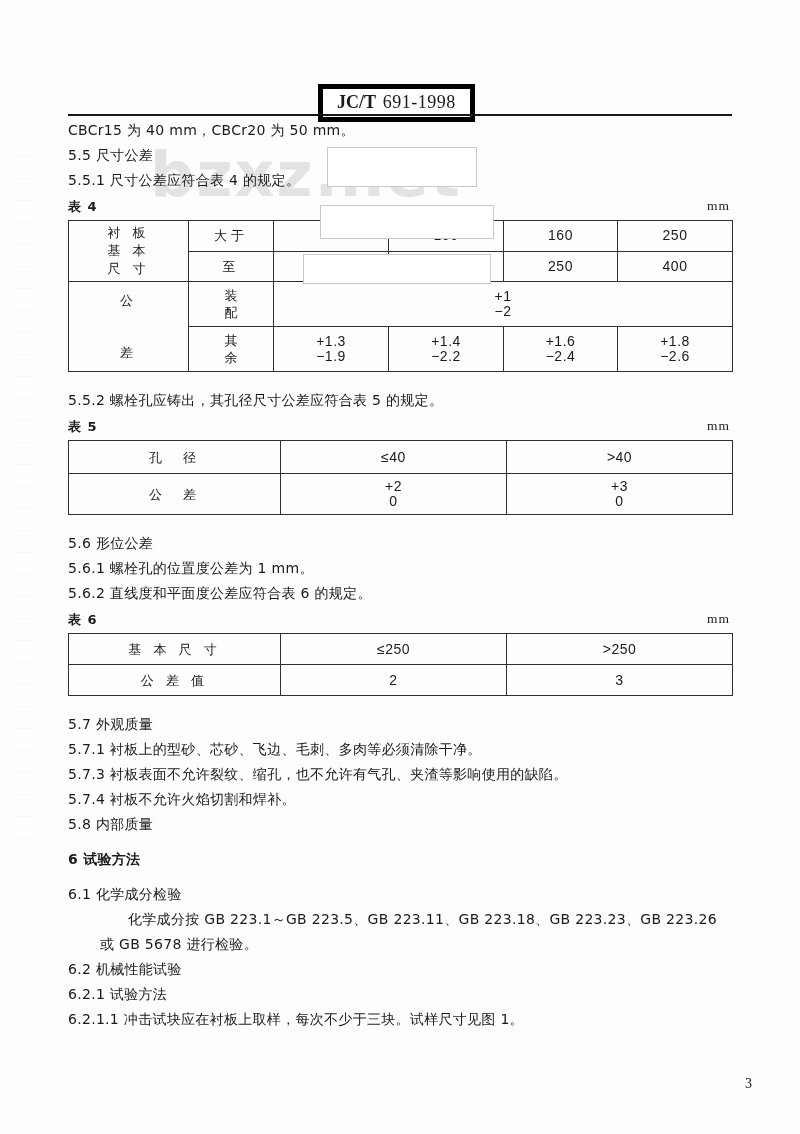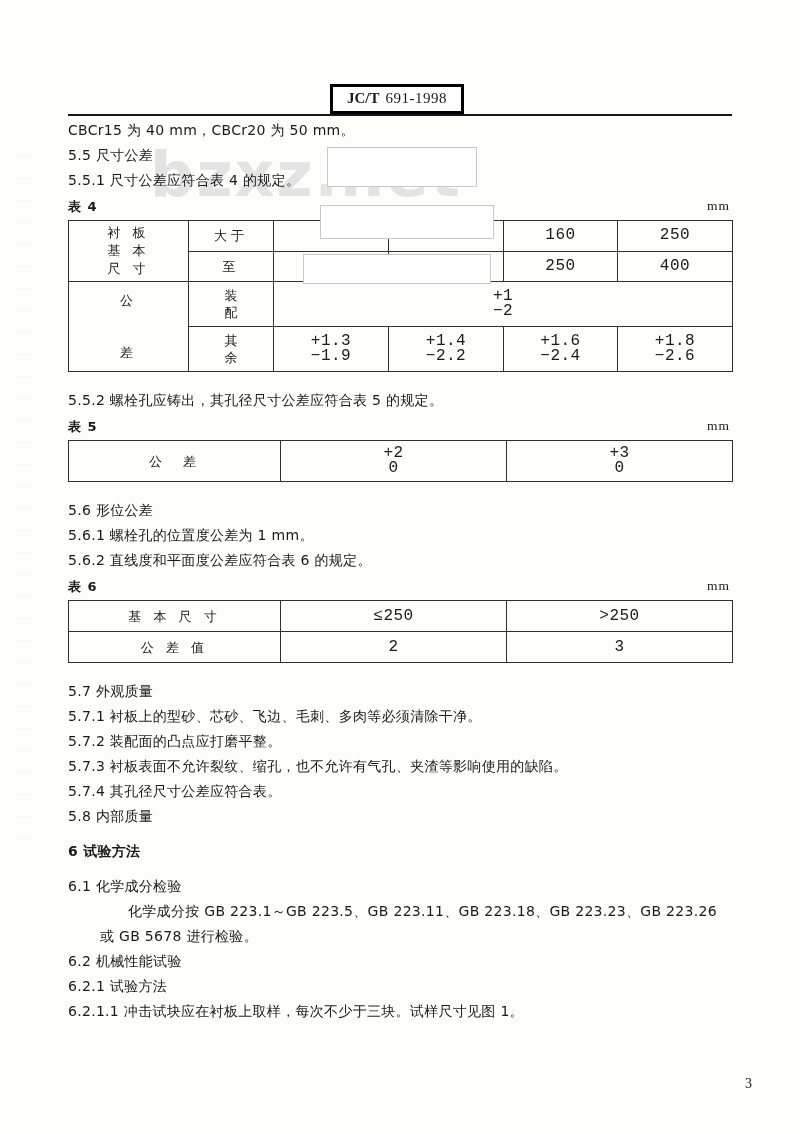--- a/index.html
+++ b/index.html
@@ -49,26 +49,26 @@
     z-index: 3;
   }
 
   
   .header-wrap {
     position: relative;
     height: 118px;
   }
   .std-no-box {
     position: absolute;
-    left: 262px;
+    left: 250px;
     top: 84px;
-    border: 3px solid #000000;
+    border: 5px solid #000000;
     padding: 3px 14px 4px 14px;
     font-family: "Liberation Serif", serif;
-    font-size: 15px;
+    font-size: 18px;
     letter-spacing: 2.2px;
     white-space: nowrap;
     background: #ffffff;
   }
   .std-no-box .prefix {
     font-weight: bold;
     letter-spacing: 0px;
   }
   .header-rule {
     position: absolute;
@@ -130,22 +130,22 @@
 
   table.doc {
     border-collapse: collapse;
     width: 664px;
     table-layout: fixed;
   }
   table.doc td {
     border: 1px solid #303030;
     text-align: center;
     vertical-align: middle;
-    font-family: Liberation Mono, monospace;
-    font-size: 16px;
+    font-family: Liberation Sans, sans-serif;
+    font-size: 14px;
     padding: 3px 2px;
     line-height: 15px;
     letter-spacing: 0.5px;
   }
   table.doc td.cn {
     font-family: "DejaVu Sans", "Liberation Sans", sans-serif;
     font-size: 13px;
     letter-spacing: 4px;
     margin-top: 16px;
   }
@@ -289,20 +289,25 @@
         <span class="tbl-caption">表 5</span>
         <span class="tbl-unit">mm</span>
       </div>
       <table class="doc t5">
         <colgroup>
           <col style="width:212px">
             <col style="width:226px">
             <col style="width:226px">
         </colgroup>
         <tbody>
+          <tr>
+            <td class="cn">孔　径</td>
+            <td>≤40</td>
+            <td>&gt;40</td>
+          </tr>
           <tr class="r2">
             <td class="cn">公　差</td>
             <td class="tol">+2
 0</td>
             <td class="tol">+3
 0</td>
           </tr>
         </tbody>
       </table>
     </div>
@@ -338,23 +343,22 @@
             <td>3</td>
           </tr>
         </tbody>
       </table>
     </div>
 
     <div class="gap-l"></div>
 
     <p class="para cn">5.7   外观质量</p>
     <p class="para cn">5.7.1   衬板上的型砂、芯砂、飞边、毛刺、多肉等必须清除干净。</p>
-    <p class="para cn">5.7.2   装配面的凸点应打磨平整。</p>
     <p class="para cn">5.7.3   衬板表面不允许裂纹、缩孔，也不允许有气孔、夹渣等影响使用的缺陷。</p>
-    <p class="para cn">5.7.4   其孔径尺寸公差应符合表。</p>
+    <p class="para cn">5.7.4   衬板不允许火焰切割和焊补。</p>
     <p class="para cn">5.8   内部质量</p>
 
     <div class="gap-m"></div>
 
     <p class="para cn sec-head">6   试验方法</p>
 
     <div class="gap-m"></div>
 
     <p class="para cn">6.1   化学成分检验</p>
     <p class="para cn wrap indent" style="text-indent: 28px; padding-left: 0px; line-height: 25px;">化学成分按 GB 223.1～GB 223.5、GB 223.11、GB 223.18、GB 223.23、GB 223.26 或 GB 5678 进行检验。</p>

